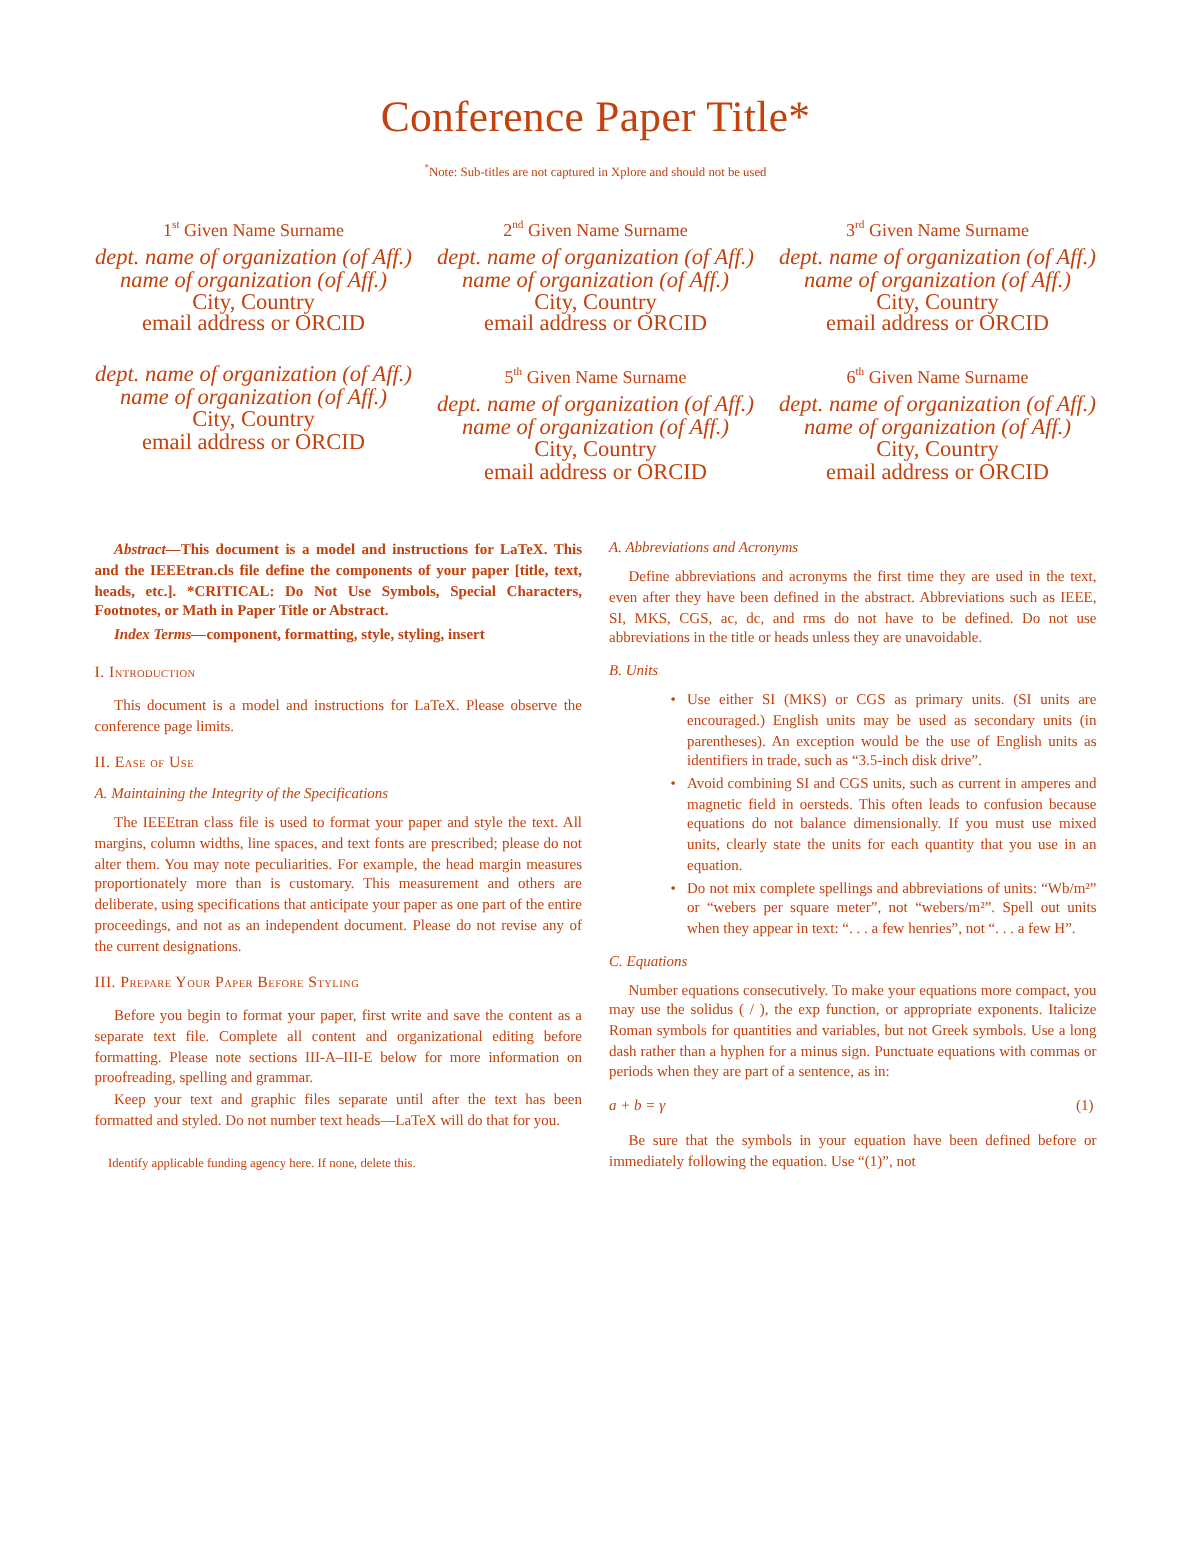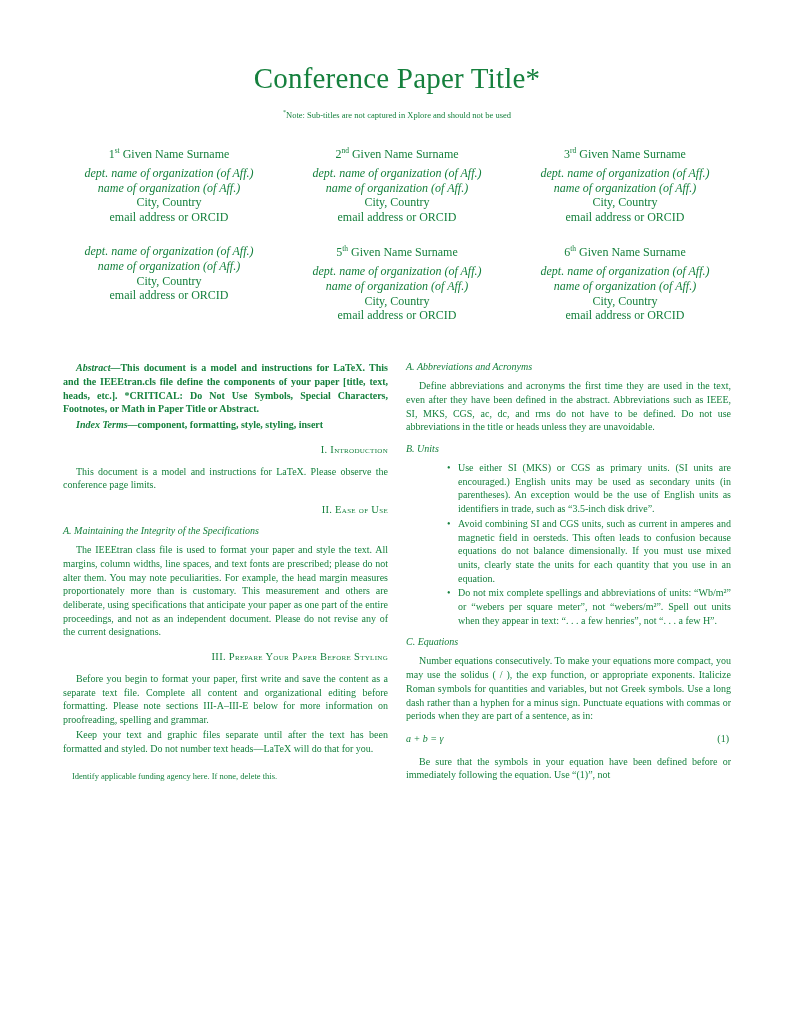--- a/index.html
+++ b/index.html
@@ -1,51 +1,51 @@
 <!DOCTYPE html>
 <html><head>
 <meta charset="utf-8">
 <style>
   html, body { margin: 0; padding: 0; background: #ffffff; }
   .page {
     width: 794px; height: 1028px; box-sizing: border-box;
-    margin: 0 auto; background: #ffffff; color: #15803d;
+    margin: 0 auto; background: #ffffff; color: #c2410c;
     padding: 62px 63px 0 63px; overflow: hidden;
     font-family: "Liberation Serif", "DejaVu Serif", serif;
   }
   
   .title {
     font-size: 29px; font-weight: normal; text-align: center;
     margin: 0 0 14px 0; letter-spacing: 0.2px;
   }
   .note { text-align: center; font-size: 8.5px; margin-bottom: 26px; }
   .note sup { font-size: 6px; }
   
   .authors {
     display: grid; grid-template-columns: repeat(3, 1fr);
     column-gap: 16px; row-gap: 19px; margin-bottom: 38px;
   }
   .author { text-align: center; }
   .author-name { font-size: 12px; margin-bottom: 4px; }
   .author-name sup { font-size: 7.5px; }
-  .author-line { font-size: 12px; line-height: 14.8px; text-align: center; }
+  .author-line { font-size: 15px; line-height: 14.8px; text-align: center; }
   .italic { font-style: italic; }
   
   .body-columns { display: flex; gap: 18px; }
   .col { flex: 1; min-width: 0; text-align: justify; }
   .col p {
     margin: 0; font-size: 10px; line-height: 13.7px; text-indent: 13px;
   }
   .col p + p { margin-top: 1px; }
   .abstract, .index-terms { font-weight: bold; }
   .index-terms { margin-top: 2px !important; }
   .lbl { font-style: italic; }
   h3.sec {
     font-size: 10.5px; font-weight: normal; font-variant: small-caps;
-    text-align: right; margin: 12px 0 10px 0; letter-spacing: 0.3px; font-family: Liberation Serif, serif;
+    text-align: left; margin: 12px 0 10px 0; letter-spacing: 0.3px; font-family: Liberation Serif, serif;
   }
   h4.subsec {
     font-size: 10px; font-weight: normal; font-style: italic;
     text-align: left; margin: 9px 0 7px 0;
   }
   .col .first-head { margin-top: 0; }
   ul.units { list-style: none; margin: 2px 0 4px 0; padding: 0 0 0 22px; }
   ul.units li {
     position: relative; font-size: 10px; line-height: 13.7px; margin-bottom: 1px; margin-left: 30px;
   }

